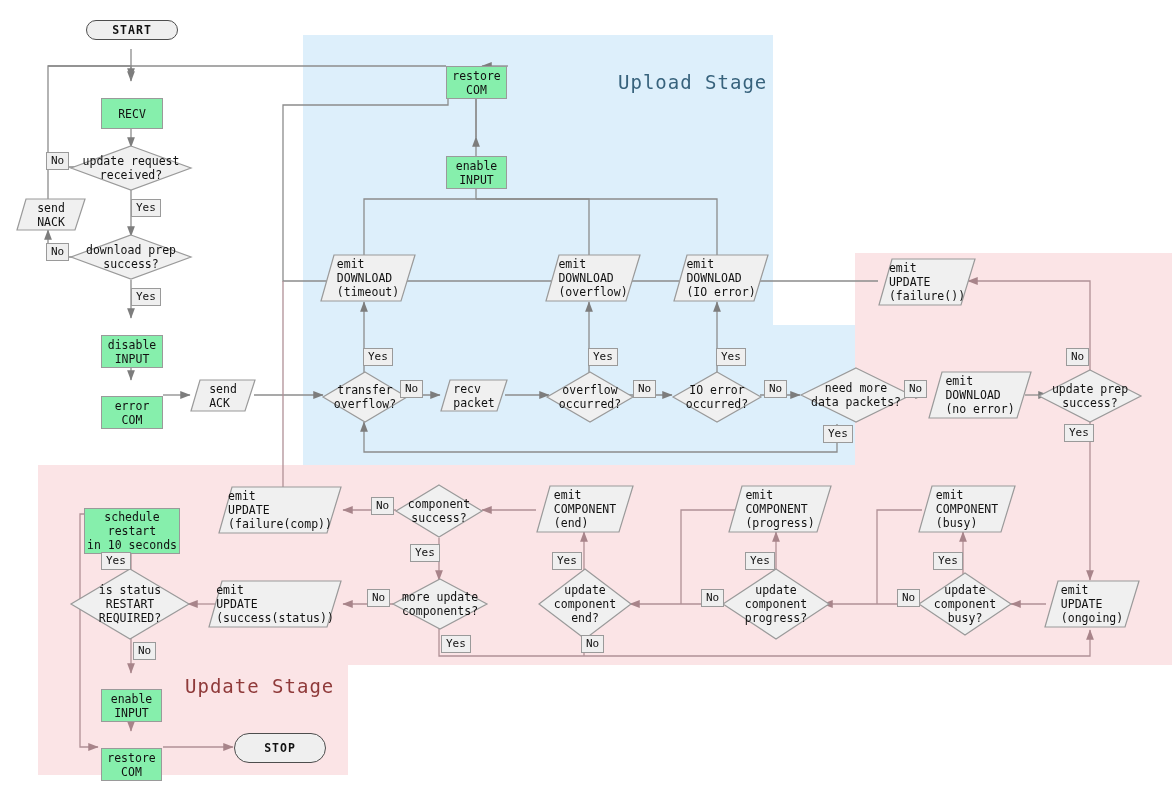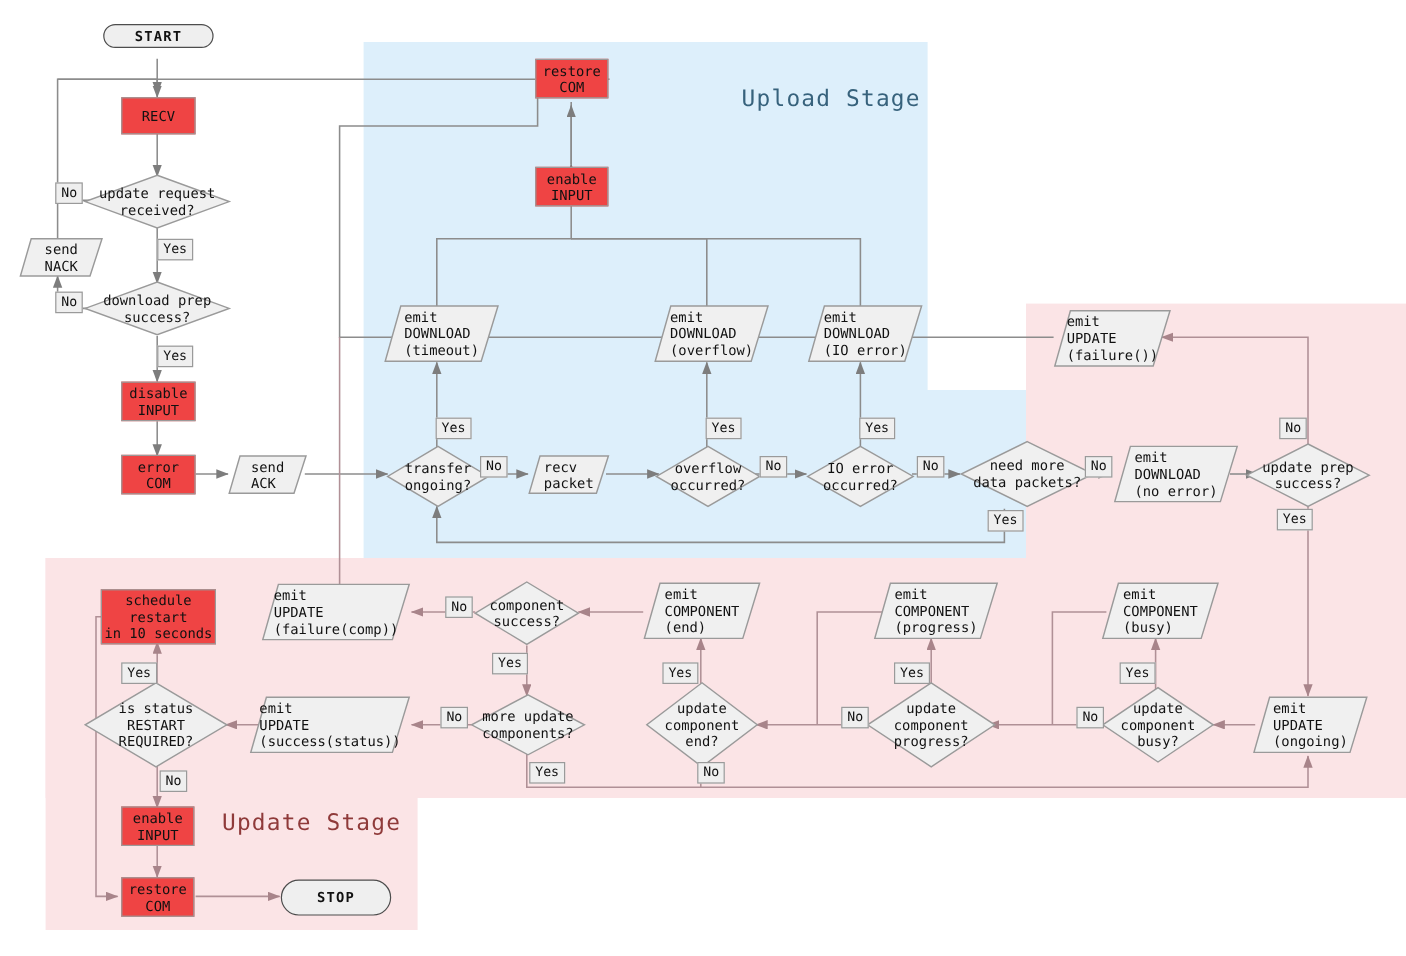--- a/index.html
+++ b/index.html
@@ -7,21 +7,21 @@
   #canvas{position:relative;width:1172px;height:797px;overflow:hidden;background:#fff;}
   svg#wires{position:absolute;left:0;top:0;width:1172px;height:797px;}
 
   .stage{position:absolute;}
   .stage-label{position:absolute;font-size:19px;letter-spacing:1px;white-space:pre;}
 
   .node{position:absolute;box-sizing:border-box;display:flex;align-items:center;
         justify-content:center;text-align:center;font-size:11.5px;line-height:14px;
         color:#111;white-space:pre;}
 
-  .rect{background:#ef4444;border:1.2px solid #9a9a9a;}
+  .rect{background:#86efac;border:1.2px solid #9a9a9a;margin-top:17px;}
   .term{background:#efefef;border:1.6px solid #4d4d4d;border-radius:60px;
         font-weight:bold;letter-spacing:1px;}
   .para-wrap{position:absolute;}
   .para-wrap svg{position:absolute;left:0;top:0;overflow:visible;}
   .para-txt{position:absolute;left:0;top:0;width:100%;height:100%;display:flex;
             align-items:center;justify-content:center;text-align:left;
             font-size:11.5px;line-height:14px;white-space:pre;color:#111;}
   .dia-wrap{position:absolute;}
   .dia-wrap svg{position:absolute;left:0;top:0;overflow:visible;}
   .dia-txt{position:absolute;left:0;top:0;width:100%;height:100%;display:flex;
@@ -199,21 +199,21 @@
       </svg>
     <div class="para-txt">send
 ACK</div>
   </div>
 
   <div class="dia-wrap" style="left:322px;top:371px;width:86px;height:52px;">
     <svg width="86" height="52">
         <polygon points="43,1 85,26 43,51 1,26" fill="#f0f0f0" stroke="#9a9a9a" stroke-width="1.2"></polygon>
       </svg>
     <div class="dia-txt">transfer
-ongoing?</div>
+overflow?</div>
   </div>
 
   <div class="para-wrap" style="left:440px;top:379px;width:68px;height:33px;">
     <svg width="68" height="33">
         <polygon points="10,1 67,1 57,32 1,32" fill="#f0f0f0" stroke="#9a9a9a" stroke-width="1.2"></polygon>
       </svg>
     <div class="para-txt">recv
 packet</div>
   </div>
 

